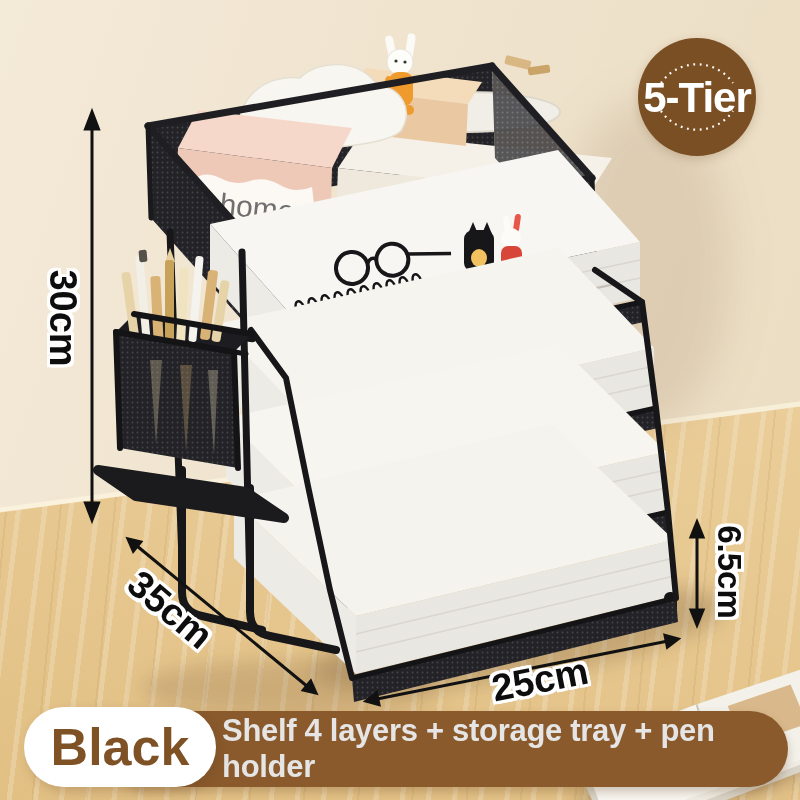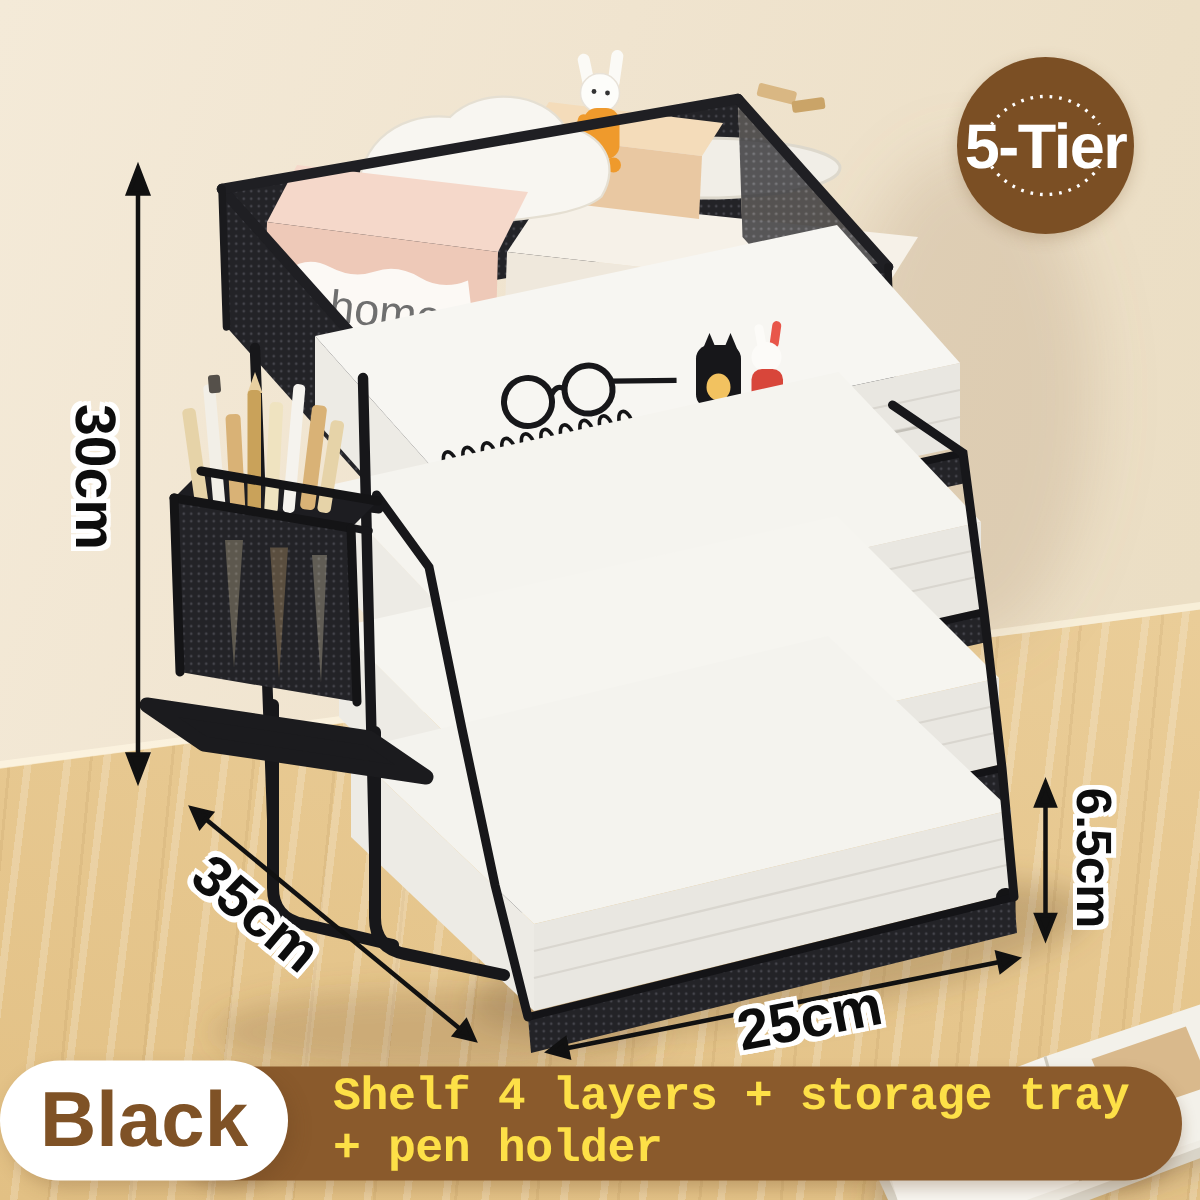--- a/index.html
+++ b/index.html
@@ -49,23 +49,23 @@
   .badge-sub{
     margin-top:7px;border:2px solid #fff;padding:1px 7px;font-size:12.5px;
     font-weight:bold;letter-spacing:.5px;line-height:1.3;
   }
   
   .footer-bar{
     position:absolute;left:110px;top:711px;width:678px;height:76px;border-radius:38px;
     background:#8a5a2c;display:flex;align-items:center;padding-left:112px;box-sizing:border-box;
     box-shadow:0 5px 10px rgba(100,65,30,.28);
   }
-  .footer-bar span{color:#fde047;font-size:31px;font-weight:bold;letter-spacing:-.3px;font-family:Liberation Mono, monospace;}
+  .footer-bar span{color:#e5e5e5;font-size:31px;font-weight:bold;letter-spacing:-.3px;}
   .color-pill{
-    position:absolute;left:0;top:707px;width:192px;height:80px;border-radius:43px;
+    position:absolute;left:24px;top:707px;width:192px;height:80px;border-radius:43px;
     background:#fff;display:flex;align-items:center;justify-content:center;
     box-shadow:4px 5px 12px rgba(100,65,30,.25);
   }
   .color-pill span{color:#7f5226;font-size:52px;font-weight:bold;}
 </style>
 </head>
 <body>
 
 <div class="stage">
 

